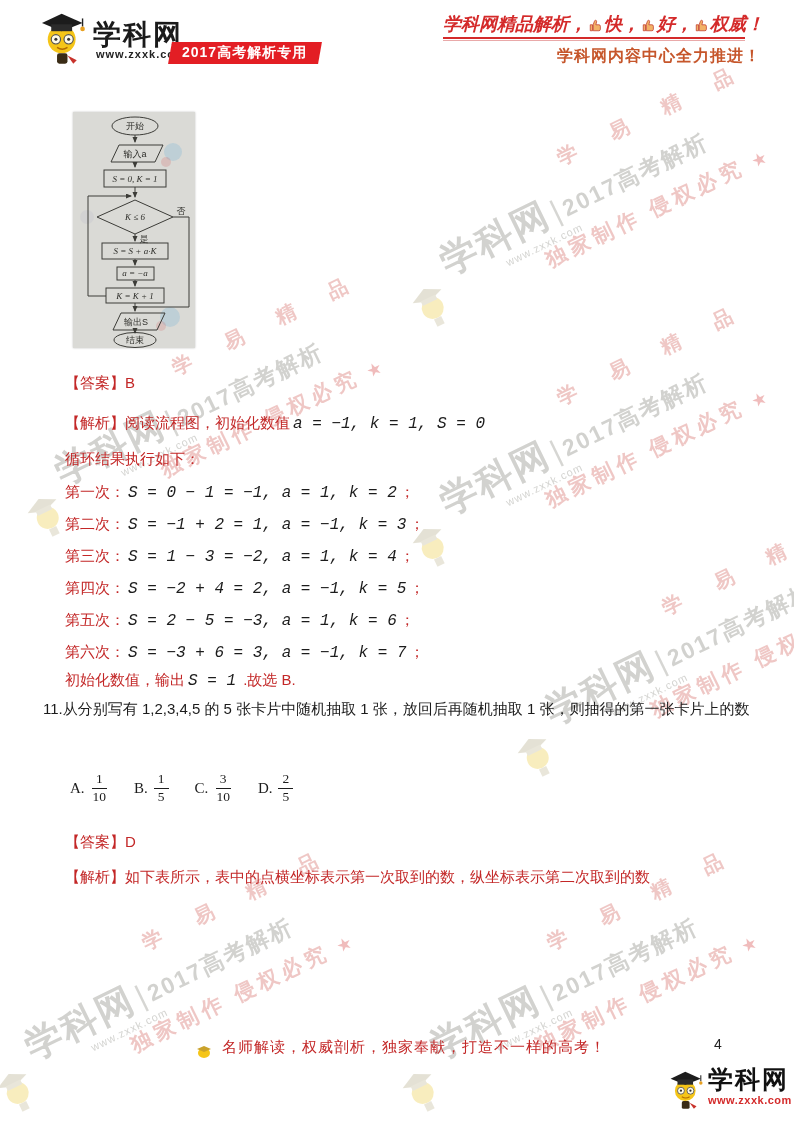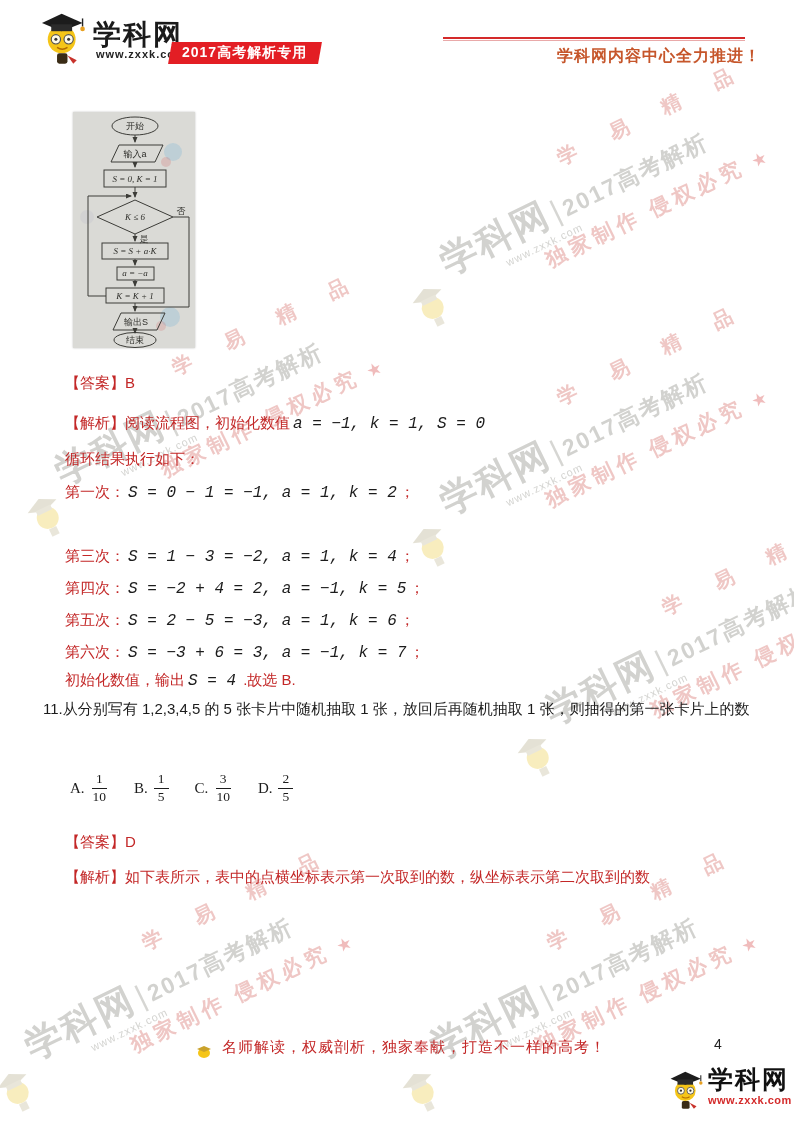--- a/index.html
+++ b/index.html
@@ -176,20 +176,29 @@
       <rect x="16" y="39" width="9" height="9" rx="2" fill="#3a2c16"></rect>
       <path d="M25 41 L33 45 L30 48 Z" fill="#c8322b"></path>
     </svg>
   </span>
   <div class="abs logo-text" style="z-index:2;">学科网</div>
   <div class="abs logo-url" style="z-index:2;">www.zxxk.com</div>
   <div class="abs banner" style="z-index:2;">
       <span>2017高考解析专用</span>
     </div>
 
+  <div class="abs slogan" style="z-index:2;">
+    <span>学科网精品解析，</span><span class="thumb"><svg width="15" height="15" viewBox="0 0 20 20">
+          <path d="M6 9 L6 17 L3 17 L3 9 Z M7 17 L14.5 17 Q16.5 17 16.5 15 L16.5 11 Q16.5 9 14.5 9 L10.5 9 L11.5 5 Q11.6 3 10 3 Q8.8 3 8.3 5 L7 8.6 Z" fill="#f2b267" stroke="#c0392b" stroke-width="1"></path>
+        </svg></span><span>快，</span><span class="thumb"><svg width="15" height="15" viewBox="0 0 20 20">
+          <path d="M6 9 L6 17 L3 17 L3 9 Z M7 17 L14.5 17 Q16.5 17 16.5 15 L16.5 11 Q16.5 9 14.5 9 L10.5 9 L11.5 5 Q11.6 3 10 3 Q8.8 3 8.3 5 L7 8.6 Z" fill="#f2b267" stroke="#c0392b" stroke-width="1"></path>
+        </svg></span><span>好，</span><span class="thumb"><svg width="15" height="15" viewBox="0 0 20 20">
+          <path d="M6 9 L6 17 L3 17 L3 9 Z M7 17 L14.5 17 Q16.5 17 16.5 15 L16.5 11 Q16.5 9 14.5 9 L10.5 9 L11.5 5 Q11.6 3 10 3 Q8.8 3 8.3 5 L7 8.6 Z" fill="#f2b267" stroke="#c0392b" stroke-width="1"></path>
+        </svg></span><span>权威！</span>
+  </div>
   <div class="abs slogan-line1" style="z-index:2;"></div>
   <div class="abs slogan-line2" style="z-index:2;"></div>
   <div class="abs subtitle" style="z-index:2;">学科网内容中心全力推进！</div>
 
   <div class="abs flowchart-img">
     <svg width="122" height="236" viewBox="0 0 122 236">
       <defs>
         <marker id="ah" markerWidth="7" markerHeight="7" refX="5" refY="2.5" orient="auto">
           <path d="M0,0 L6,2.5 L0,5 Z" fill="#3c3c38"></path>
         </marker>
@@ -245,35 +254,38 @@
 
   <div class="line" style="top:414px;">
     <span class="red">【解析】</span><span class="red">阅读流程图，初始化数值</span><span class="math">a = −1, k = 1, S = 0</span>
   </div>
 
   <div class="line red" style="top:450px;">循环结果执行如下：</div>
 
   <div class="line" style="top:483px;">
     <span class="red">第一次：</span><span class="math">S = 0 − 1 = −1, a = 1, k = 2</span><span class="red">；</span>
   </div>
+  <div class="line" style="top:515px;">
+    <span class="red">第二次：</span><span class="math">S = −1 + 2 = 1, a = −1, k = 3</span><span class="red">；</span>
+  </div>
   <div class="line" style="top:547px;">
     <span class="red">第三次：</span><span class="math">S = 1 − 3 = −2, a = 1, k = 4</span><span class="red">；</span>
   </div>
   <div class="line" style="top:579px;">
     <span class="red">第四次：</span><span class="math">S = −2 + 4 = 2, a = −1, k = 5</span><span class="red">；</span>
   </div>
   <div class="line" style="top:611px;">
     <span class="red">第五次：</span><span class="math">S = 2 − 5 = −3, a = 1, k = 6</span><span class="red">；</span>
   </div>
   <div class="line" style="top:643px;">
     <span class="red">第六次：</span><span class="math">S = −3 + 6 = 3, a = −1, k = 7</span><span class="red">；</span>
   </div>
 
   <div class="line" style="top:671px;">
-    <span class="red">初始化数值，输出</span><span class="math">S = 4</span><span class="red"> .故选 B.</span>
+    <span class="red">初始化数值，输出</span><span class="math">S = 1</span><span class="red"> .故选 B.</span>
   </div>
 
   <div class="qline" style="top:700px;">11.从分别写有 1,2,3,4,5 的 5 张卡片中随机抽取 1 张，放回后再随机抽取 1 张，则抽得的第一张卡片上的数</div>
 
   <div class="options">
     <span class="opt">
       <span class="opt-label">A.</span>
       <span class="frac">
           <span class="num">1</span>
           <span class="den">10</span>

